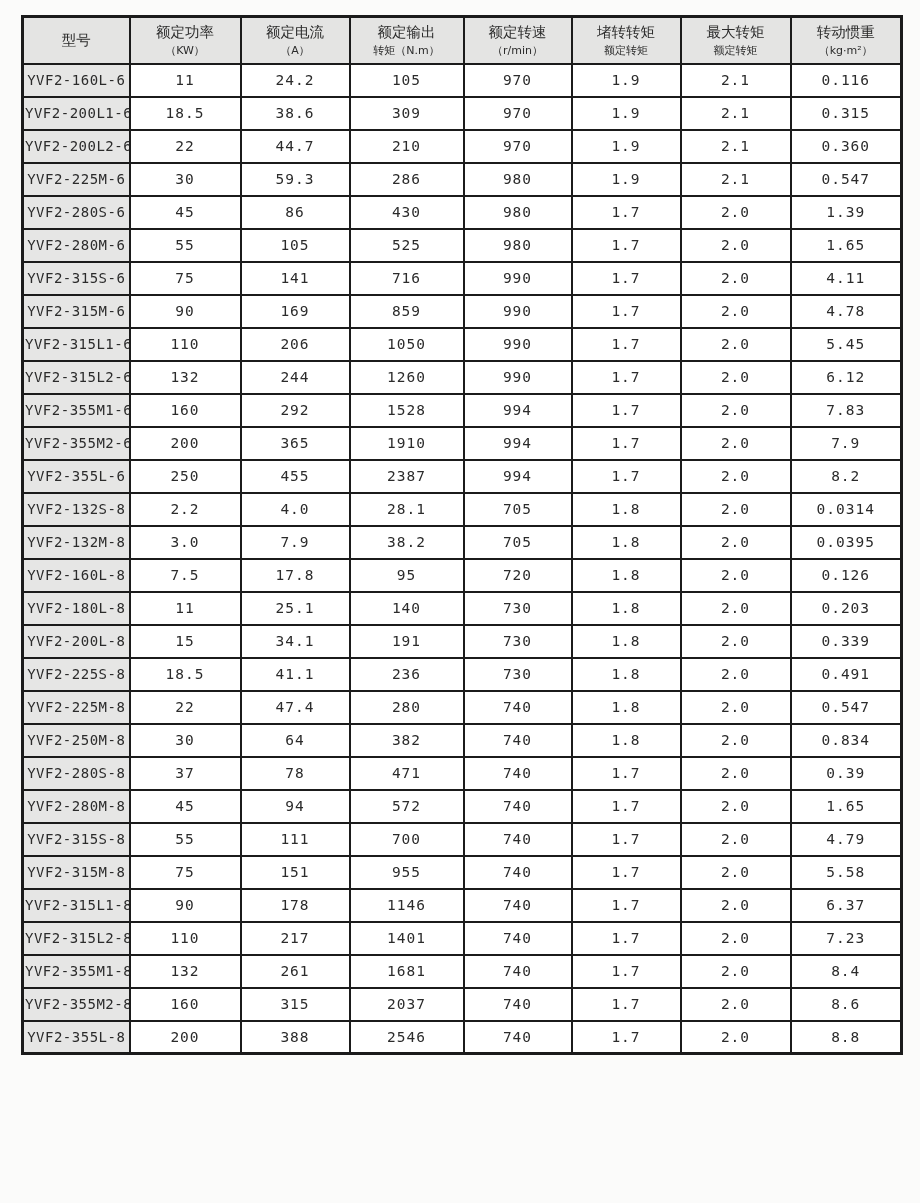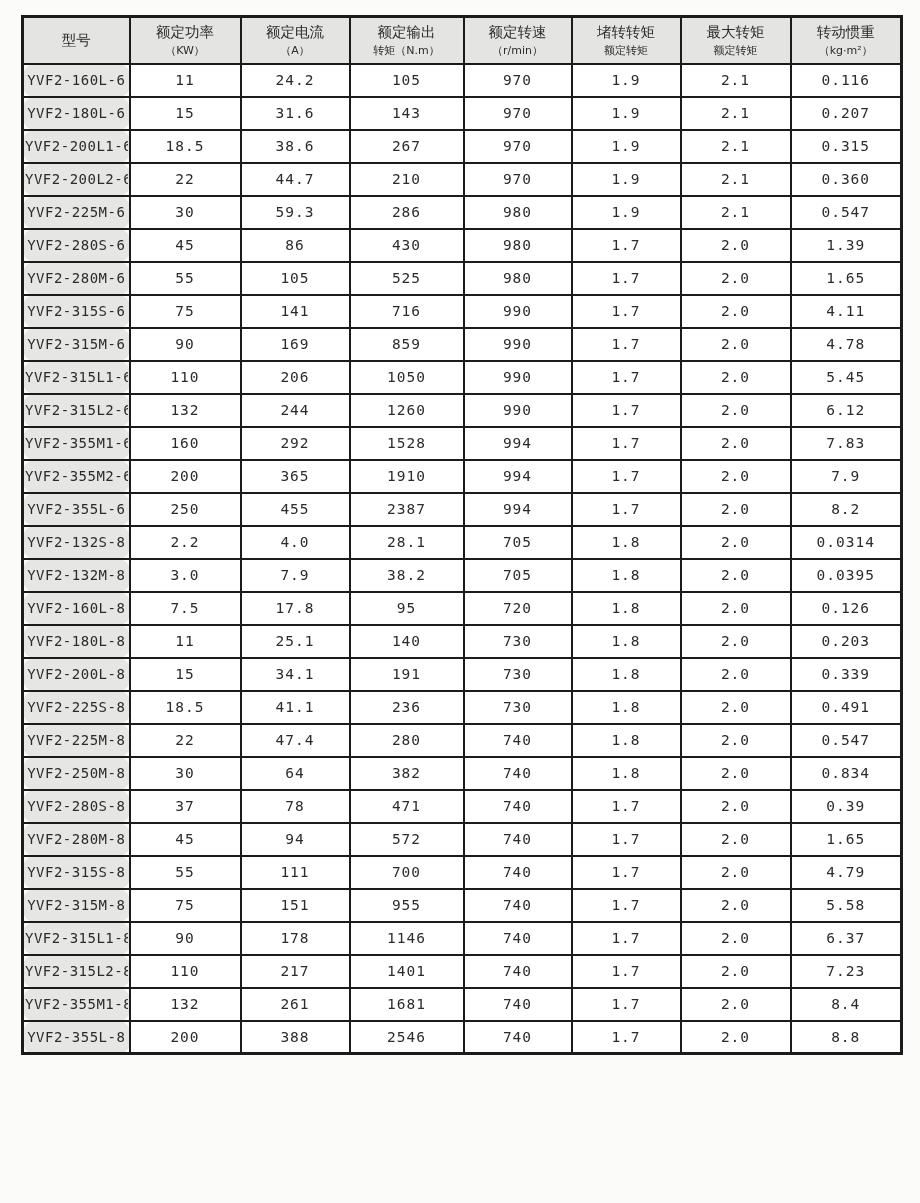--- a/index.html
+++ b/index.html
@@ -43,21 +43,20 @@
     height: 33px;
     background: #ffffff;
     font-size: 14.5px;
     font-family: "DejaVu Sans Mono", "Liberation Mono", monospace;
     letter-spacing: 1px;
   }
   tbody td.model {
     background: var(--mbg, #e6e6e5);
     font-size: 14px;
     letter-spacing: 0.5px;
-    border-radius: 12px;
   }
   
   col.c0 { width: 107px; }
   col.c1 { width: 111px; }
   col.c2 { width: 109px; }
   col.c3 { width: 114px; }
   col.c4 { width: 108px; }
   col.c5 { width: 109px; }
   col.c6 { width: 110px; }
   col.c7 { width: 111px; }
@@ -117,34 +116,24 @@
           <td class="model">YVF2-160L-6</td>
           <td>11</td>
           <td>24.2</td>
           <td>105</td>
           <td>970</td>
           <td>1.9</td>
           <td>2.1</td>
           <td>0.116</td>
         </tr>
         <tr>
-          <td class="model">YVF2-180L-6</td>
-          <td>15</td>
-          <td>31.6</td>
-          <td>143</td>
-          <td>970</td>
-          <td>1.9</td>
-          <td>2.1</td>
-          <td>0.207</td>
-        </tr>
-        <tr>
           <td class="model">YVF2-200L1-6</td>
           <td>18.5</td>
           <td>38.6</td>
-          <td>267</td>
+          <td>309</td>
           <td>970</td>
           <td>1.9</td>
           <td>2.1</td>
           <td>0.315</td>
         </tr>
         <tr>
           <td class="model">YVF2-200L2-6</td>
           <td>22</td>
           <td>44.7</td>
           <td>210</td>
@@ -397,20 +386,30 @@
           <td class="model">YVF2-355M1-8</td>
           <td>132</td>
           <td>261</td>
           <td>1681</td>
           <td>740</td>
           <td>1.7</td>
           <td>2.0</td>
           <td>8.4</td>
         </tr>
         <tr>
+          <td class="model">YVF2-355M2-8</td>
+          <td>160</td>
+          <td>315</td>
+          <td>2037</td>
+          <td>740</td>
+          <td>1.7</td>
+          <td>2.0</td>
+          <td>8.6</td>
+        </tr>
+        <tr>
           <td class="model">YVF2-355L-8</td>
           <td>200</td>
           <td>388</td>
           <td>2546</td>
           <td>740</td>
           <td>1.7</td>
           <td>2.0</td>
           <td>8.8</td>
         </tr>
       </tbody>

